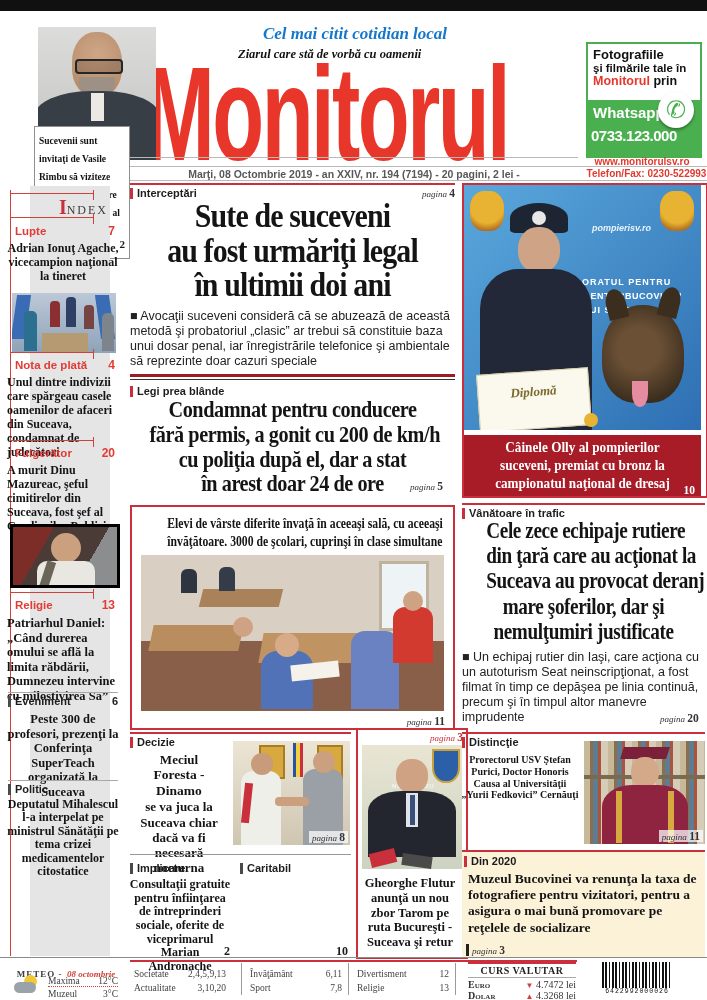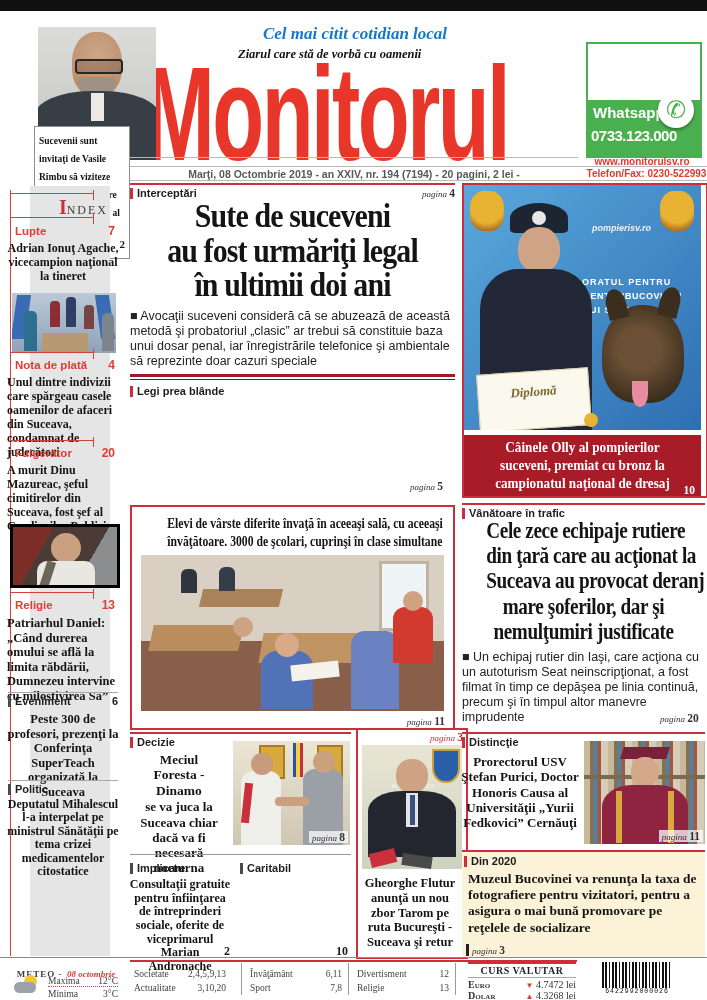--- a/index.html
+++ b/index.html
@@ -58,20 +58,28 @@
     <div class="abs" style="left:41px;top:50px;width:36px;height:21px;background:#98918a;border-radius:0 0 16px 16px;opacity:.85;"></div>
     <div class="abs" style="left:-4px;top:64px;width:126px;height:70px;background:#383e46;border-radius:45% 45% 0 0/26px;"></div>
     <div class="abs" style="left:53px;top:66px;width:13px;height:28px;background:#ece9e4;"></div>
   </div>
   <div class="abs" style="left:34px;top:126px;width:86px;background:#fff;border:1px solid #8f8f8f;padding:3px 4px 2px;">
     <span style="font:bold 9.5px/1.18 'Liberation Serif',serif;color:#111;">Sucevenii sunt invitaţi de Vasile Rîmbu să viziteze săptămâna viitoare noul ambulatoriu al Spitalului de Urgenţă Suceava</span>
     <span style="float:right;font:bold 11px 'Liberation Serif',serif;">2</span>
   </div>
 
   <div class="abs" style="left:586px;top:42px;width:112px;height:112px;border:2px solid #4aaf4e;background:#fff;">
+    <div style="padding:3px 5px 0;">
+      <div style="font:bold 13px 'Liberation Sans',sans-serif;color:#111;">Fotografiile</div>
+      <div style="font:bold 11.5px 'Liberation Sans',sans-serif;color:#111;">şi filmările tale în</div>
+      <div style="font:bold 12.5px 'Liberation Sans',sans-serif;">
+        <span style="color:#e8372a;">Monitorul</span>
+        <span style="color:#111;">prin</span>
+      </div>
+    </div>
     <div class="abs" style="left:0;bottom:0;width:112px;height:56px;background:#4aaf4e;">
       <div style="font:bold 15px 'Liberation Sans',sans-serif;color:#fff;padding:4px 0 0 5px;">Whatsapp</div>
       <div style="font:bold 15px 'Liberation Sans',sans-serif;color:#fff;padding:6px 0 0 3px;letter-spacing:-.5px;">0733.123.000</div>
     </div>
     <div class="abs" style="left:70px;top:48px;width:36px;height:36px;background:#fff;border-radius:50%;box-shadow:0 2px 3px rgba(0,0,0,.35);text-align:center;">
       <span style="font:bold 24px/36px 'DejaVu Sans',sans-serif;color:#4aaf4e;">✆</span>
     </div>
   </div>
   <div class="abs" style="left:586px;top:156px;width:112px;text-align:center;font:bold 10px 'Liberation Sans',sans-serif;color:#e03a2f;">www.monitorulsv.ro</div>
   <div class="hair" style="left:130px;top:157px;width:448px;"></div>
@@ -161,20 +169,26 @@
     <span class="cond sx88">în ultimii doi ani</span>
   </div>
   <div class="lead" style="left:130px;top:309px;width:325px;">■ Avocaţii suceveni consideră că se abuzează de această metodă şi probatoriul „clasic” ar trebui să constituie baza unui dosar penal, iar înregistrările telefonice şi ambientale să reprezinte doar cazuri speciale</div>
   <div class="abs" style="left:130px;top:374px;width:325px;height:2px;border-top:3px solid #9e1b24;border-bottom:1px solid #333;"></div>
 
   <div class="sec" style="left:130px;top:383px;width:325px;border-top:none;">
     <span class="lblwrap">
         <span class="bar"></span>
       <span class="lbl">Legi prea blânde</span>
       </span>
+  </div>
+  <div class="abs hl" style="left:130px;top:398px;width:325px;font-size:23px;line-height:1.08;letter-spacing:-.5px;">
+    <span class="cond sx88">Condamnat pentru conducere</span>
+    <span class="cond sx88">fără permis, a gonit cu 200 de km/h</span>
+    <span class="cond sx88">cu poliţia după el, dar a stat</span>
+    <span class="cond sx88">în arest doar 24 de ore</span>
   </div>
   <div class="pg" style="position:absolute;left:410px;top:480px;">
     <span>pagina</span> <b>5</b></div>
 
   <div class="abs" style="left:130px;top:505px;width:321px;height:221px;border:2px solid #c9303c;background:#fff;">
     <div class="hl" style="margin-top:7px;font-size:15px;line-height:1.2;">
       <span class="cond sx78">Elevi de vârste diferite învaţă în aceeaşi sală, cu aceeaşi</span>
       <span class="cond sx78">învăţătoare. 3000 de şcolari, cuprinşi în clase simultane</span>
     </div>
     <div class="ph" style="left:9px;top:48px;width:303px;height:156px;background:linear-gradient(#d9cfc2 0 55%,#8a5f4a 55%);">
@@ -302,21 +316,21 @@
   <div class="lead" style="left:462px;top:650px;width:243px;">■ Un echipaj rutier din Iaşi, care acţiona cu un autoturism Seat neinscripţionat, a fost filmat în timp ce depăşea pe linia continuă, precum şi în timpul altor manevre imprudente</div>
   <div class="pg" style="position:absolute;left:660px;top:712px;">
     <span>pagina</span> <b>20</b></div>
 
   <div class="sec" style="left:462px;top:732px;width:243px;">
     <span class="lblwrap">
         <span class="bar"></span>
       <span class="lbl">Distincţie</span>
       </span>
   </div>
-  <div class="abs hl center" style="left:460px;top:754px;width:120px;font-size:13px;line-height:1.18;">Prorectorul USV Ştefan Purici, Doctor Honoris Causa al Universităţii „Yurii Fedkovici” Cernăuţi</div>
+  <div class="abs hl center" style="left:460px;top:754px;width:120px;font-size:10px;line-height:1.18;">Prorectorul USV Ştefan Purici, Doctor Honoris Causa al Universităţii „Yurii Fedkovici” Cernăuţi</div>
   <div class="ph" style="left:584px;top:741px;width:121px;height:103px;background:repeating-linear-gradient(90deg,#c7b89a 0 6px,#8a6f4e 6px 9px,#5e7c92 9px 14px,#a8543e 14px 17px,#d5cdb8 17px 24px);">
     <div class="abs" style="left:0;top:34px;width:121px;height:4px;background:#7a6a50;"></div>
     <div class="abs" style="left:38px;top:6px;width:46px;height:12px;background:#7c1f38;transform:skewX(-18deg);"></div>
     <div class="abs" style="left:47px;top:16px;width:28px;height:30px;background:#d4a98a;border-radius:46%;"></div>
     <div class="abs" style="left:18px;top:44px;width:86px;height:60px;background:#8e2440;border-radius:34% 34% 0 0/22px;"></div>
     <div class="abs" style="left:32px;top:50px;width:6px;height:52px;background:#d8a93e;"></div>
     <div class="abs" style="left:84px;top:50px;width:6px;height:52px;background:#d8a93e;"></div>
     <div class="pg onph" style="position:absolute;right:2px;bottom:2px;">
       <span>pagina</span> <b>11</b></div>
   </div>
@@ -341,21 +355,21 @@
     </div>
     <div class="abs" style="left:6px;top:12px;width:28px;height:20px;">
       <div style="position:absolute;left:10px;top:0;width:13px;height:13px;background:#f3c833;border-radius:50%;"></div>
       <div style="position:absolute;left:0;top:7px;width:22px;height:11px;background:#9aa2aa;border-radius:8px;"></div>
     </div>
     <div class="abs" style="left:40px;top:13px;width:70px;display:flex;justify-content:space-between;border-bottom:1px dotted #d2403a;font:9.5px 'Liberation Serif',serif;color:#3c3c3c;">
       <span>Maxima</span>
         <span>12°C</span>
     </div>
     <div class="abs" style="left:40px;top:26px;width:70px;display:flex;justify-content:space-between;font:9.5px 'Liberation Serif',serif;color:#3c3c3c;">
-      <span>Minima</span>
+      <span>Muzeul</span>
         <span>3°C</span>
     </div>
   </div>
 
   <div class="f-ix" style="left:134px;top:967px;">
     <div class="r">
         <span>Societate</span>
         <span>2,4,5,9,13</span>
       </div>
     <div class="r">

